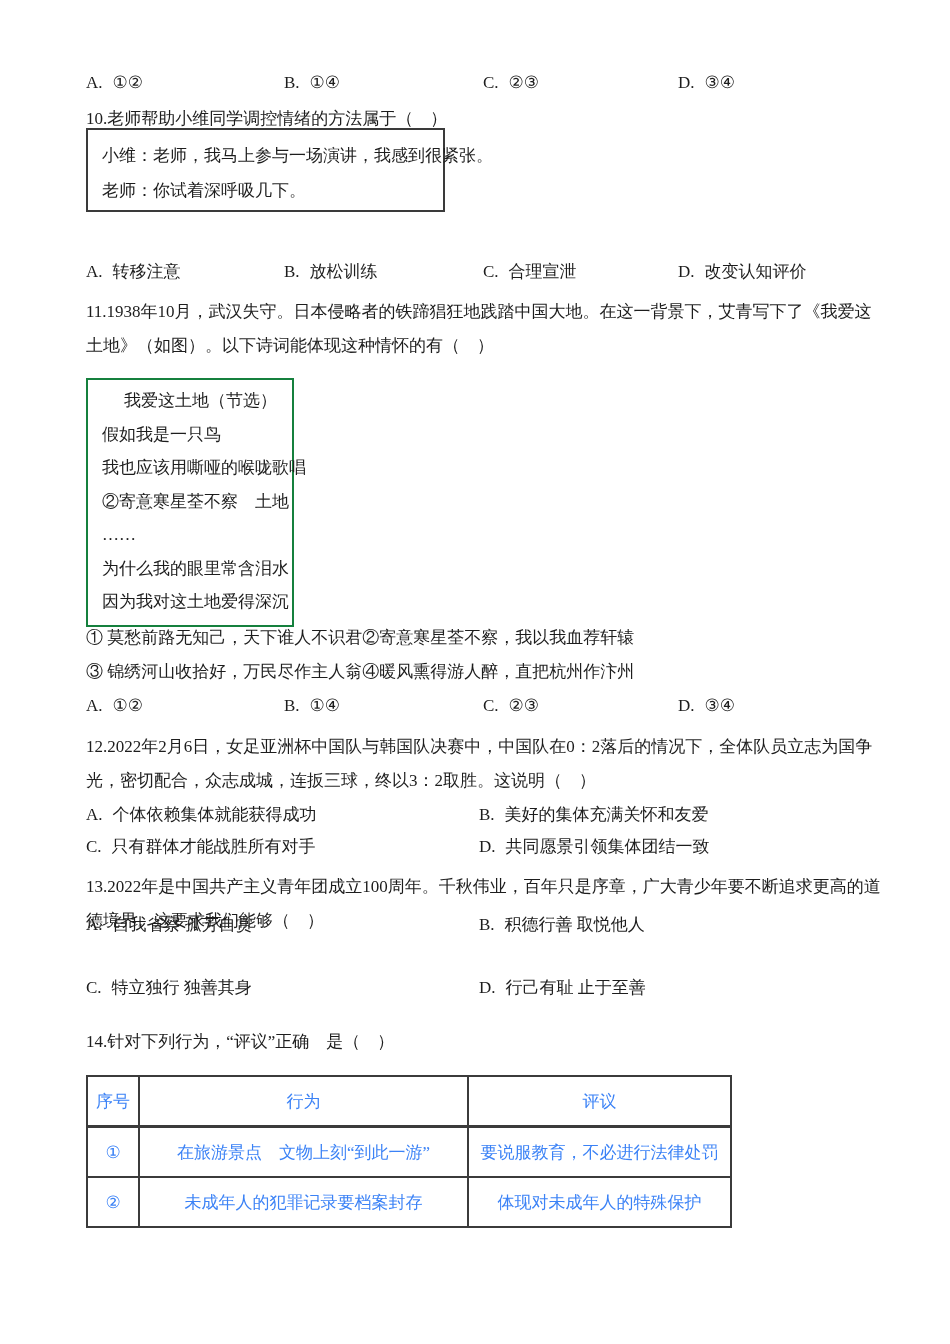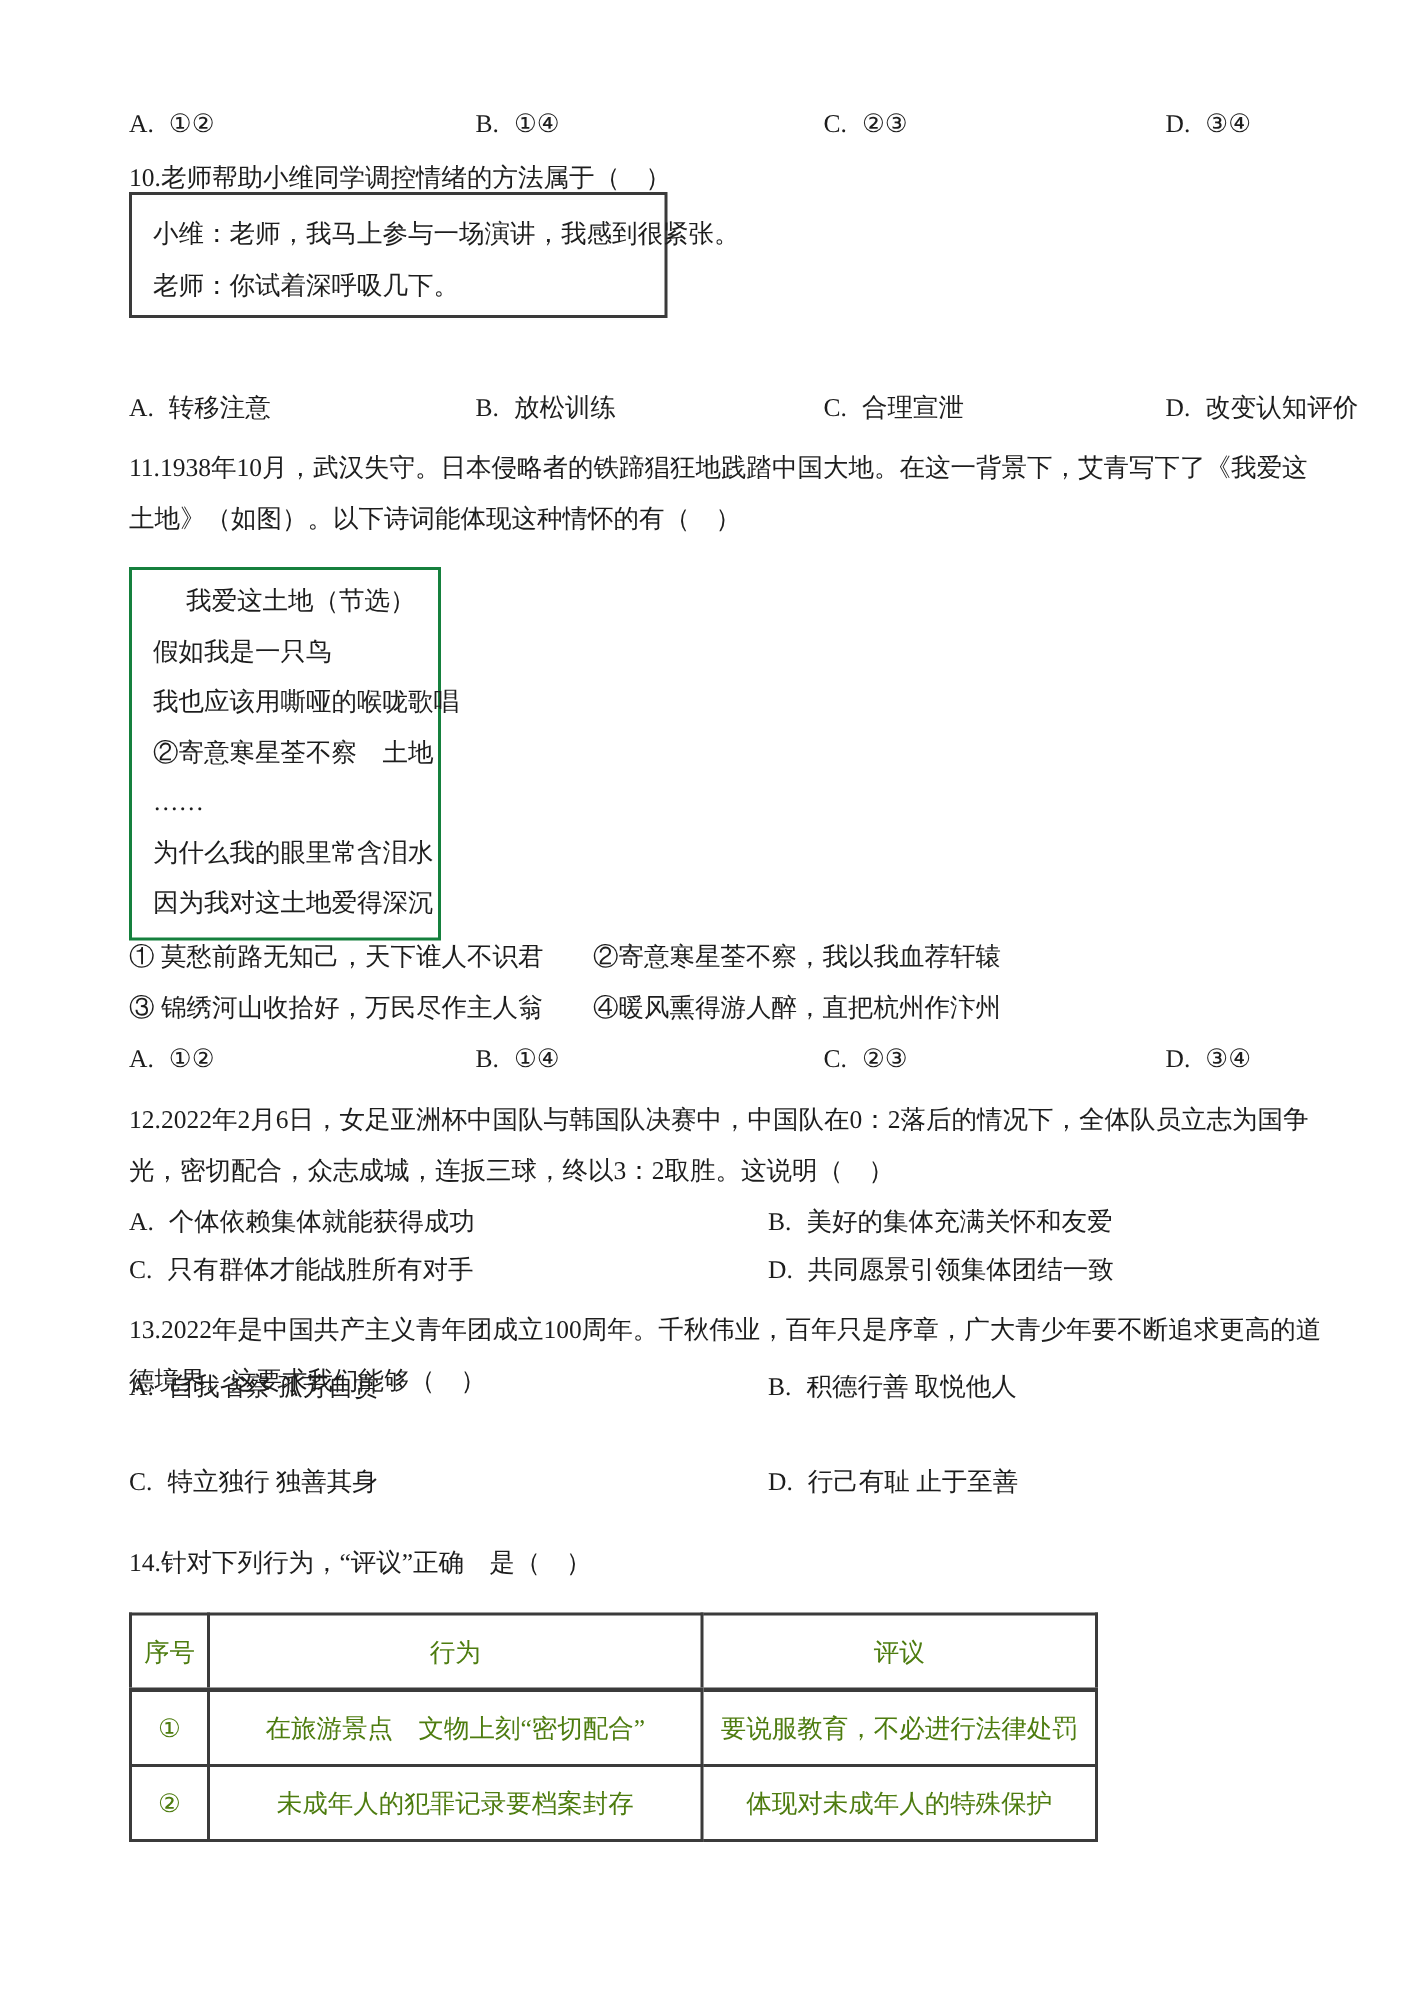--- a/index.html
+++ b/index.html
@@ -1,21 +1,21 @@
 <!DOCTYPE html>
 <html><head>
 <meta charset="utf-8">
 <style>
   html,body{margin:0;padding:0;background:#ffffff;}
   .page{
     position:relative;width:950px;height:1344px;background:#ffffff;
     font-family:"Liberation Serif","DejaVu Serif",serif;
     font-size:17px;color:#1d1d1d;overflow:hidden;
   }
-  .abs{position:absolute;left:86px;gap:33px;}
+  .abs{position:absolute;left:86px;}
   .stem{width:798px;line-height:34px;}
   .nowrap{white-space:nowrap;}
   .optrow{display:grid;width:798px;line-height:24px;white-space:nowrap;}
   .cols4{grid-template-columns:198px 199px 195px 1fr;}
   .cols2{grid-template-columns:393px 1fr;}
   .opt .lab{margin-right:10px;}
   .dialog-box{
     position:absolute;left:86px;top:128px;width:359px;height:84px;
     border:2px solid #3a3a3a;box-sizing:border-box;padding:8px 14px 15px 14px;
   }
@@ -25,21 +25,21 @@
     border:2px solid #15803d;box-sizing:border-box;padding:4px 0 0 14px;
   }
   .poem-title{padding-left:22px;}
   .poem-title,.poem-line{line-height:33.5px;white-space:nowrap;}
   .pair{display:flex;white-space:nowrap;line-height:24px;}
   .qtable{
     position:absolute;top:1075px;left:86px;border-collapse:collapse;table-layout:fixed;
   }
   .qtable th,.qtable td{
     border:2px solid #3b3b3b;height:48px;text-align:center;vertical-align:middle;
-    font-weight:normal;padding:0 4px;font-size:17px;color:#4d7c0f;
+    font-weight:normal;padding:0 4px;font-size:17px;color:#3b82f6;
   }
   .qtable thead th{border-bottom:3px solid #3b3b3b;}
 </style>
 </head>
 <body>
 
 <div class="page">
 
   <div class="abs optrow cols4" style="top:71px">
     <span class="opt"><span class="lab">A.</span><span>①②</span></span>
@@ -123,21 +123,21 @@
     <thead>
       <tr>
         <th>序号</th>
         <th>行为</th>
         <th>评议</th>
       </tr>
     </thead>
     <tbody>
       <tr>
         <td>①</td>
-        <td>在旅游景点　文物上刻“密切配合”</td>
+        <td>在旅游景点　文物上刻“到此一游”</td>
         <td>要说服教育，不必进行法律处罚</td>
       </tr>
       <tr>
         <td>②</td>
         <td>未成年人的犯罪记录要档案封存</td>
         <td>体现对未成年人的特殊保护</td>
       </tr>
     </tbody>
   </table>
 

